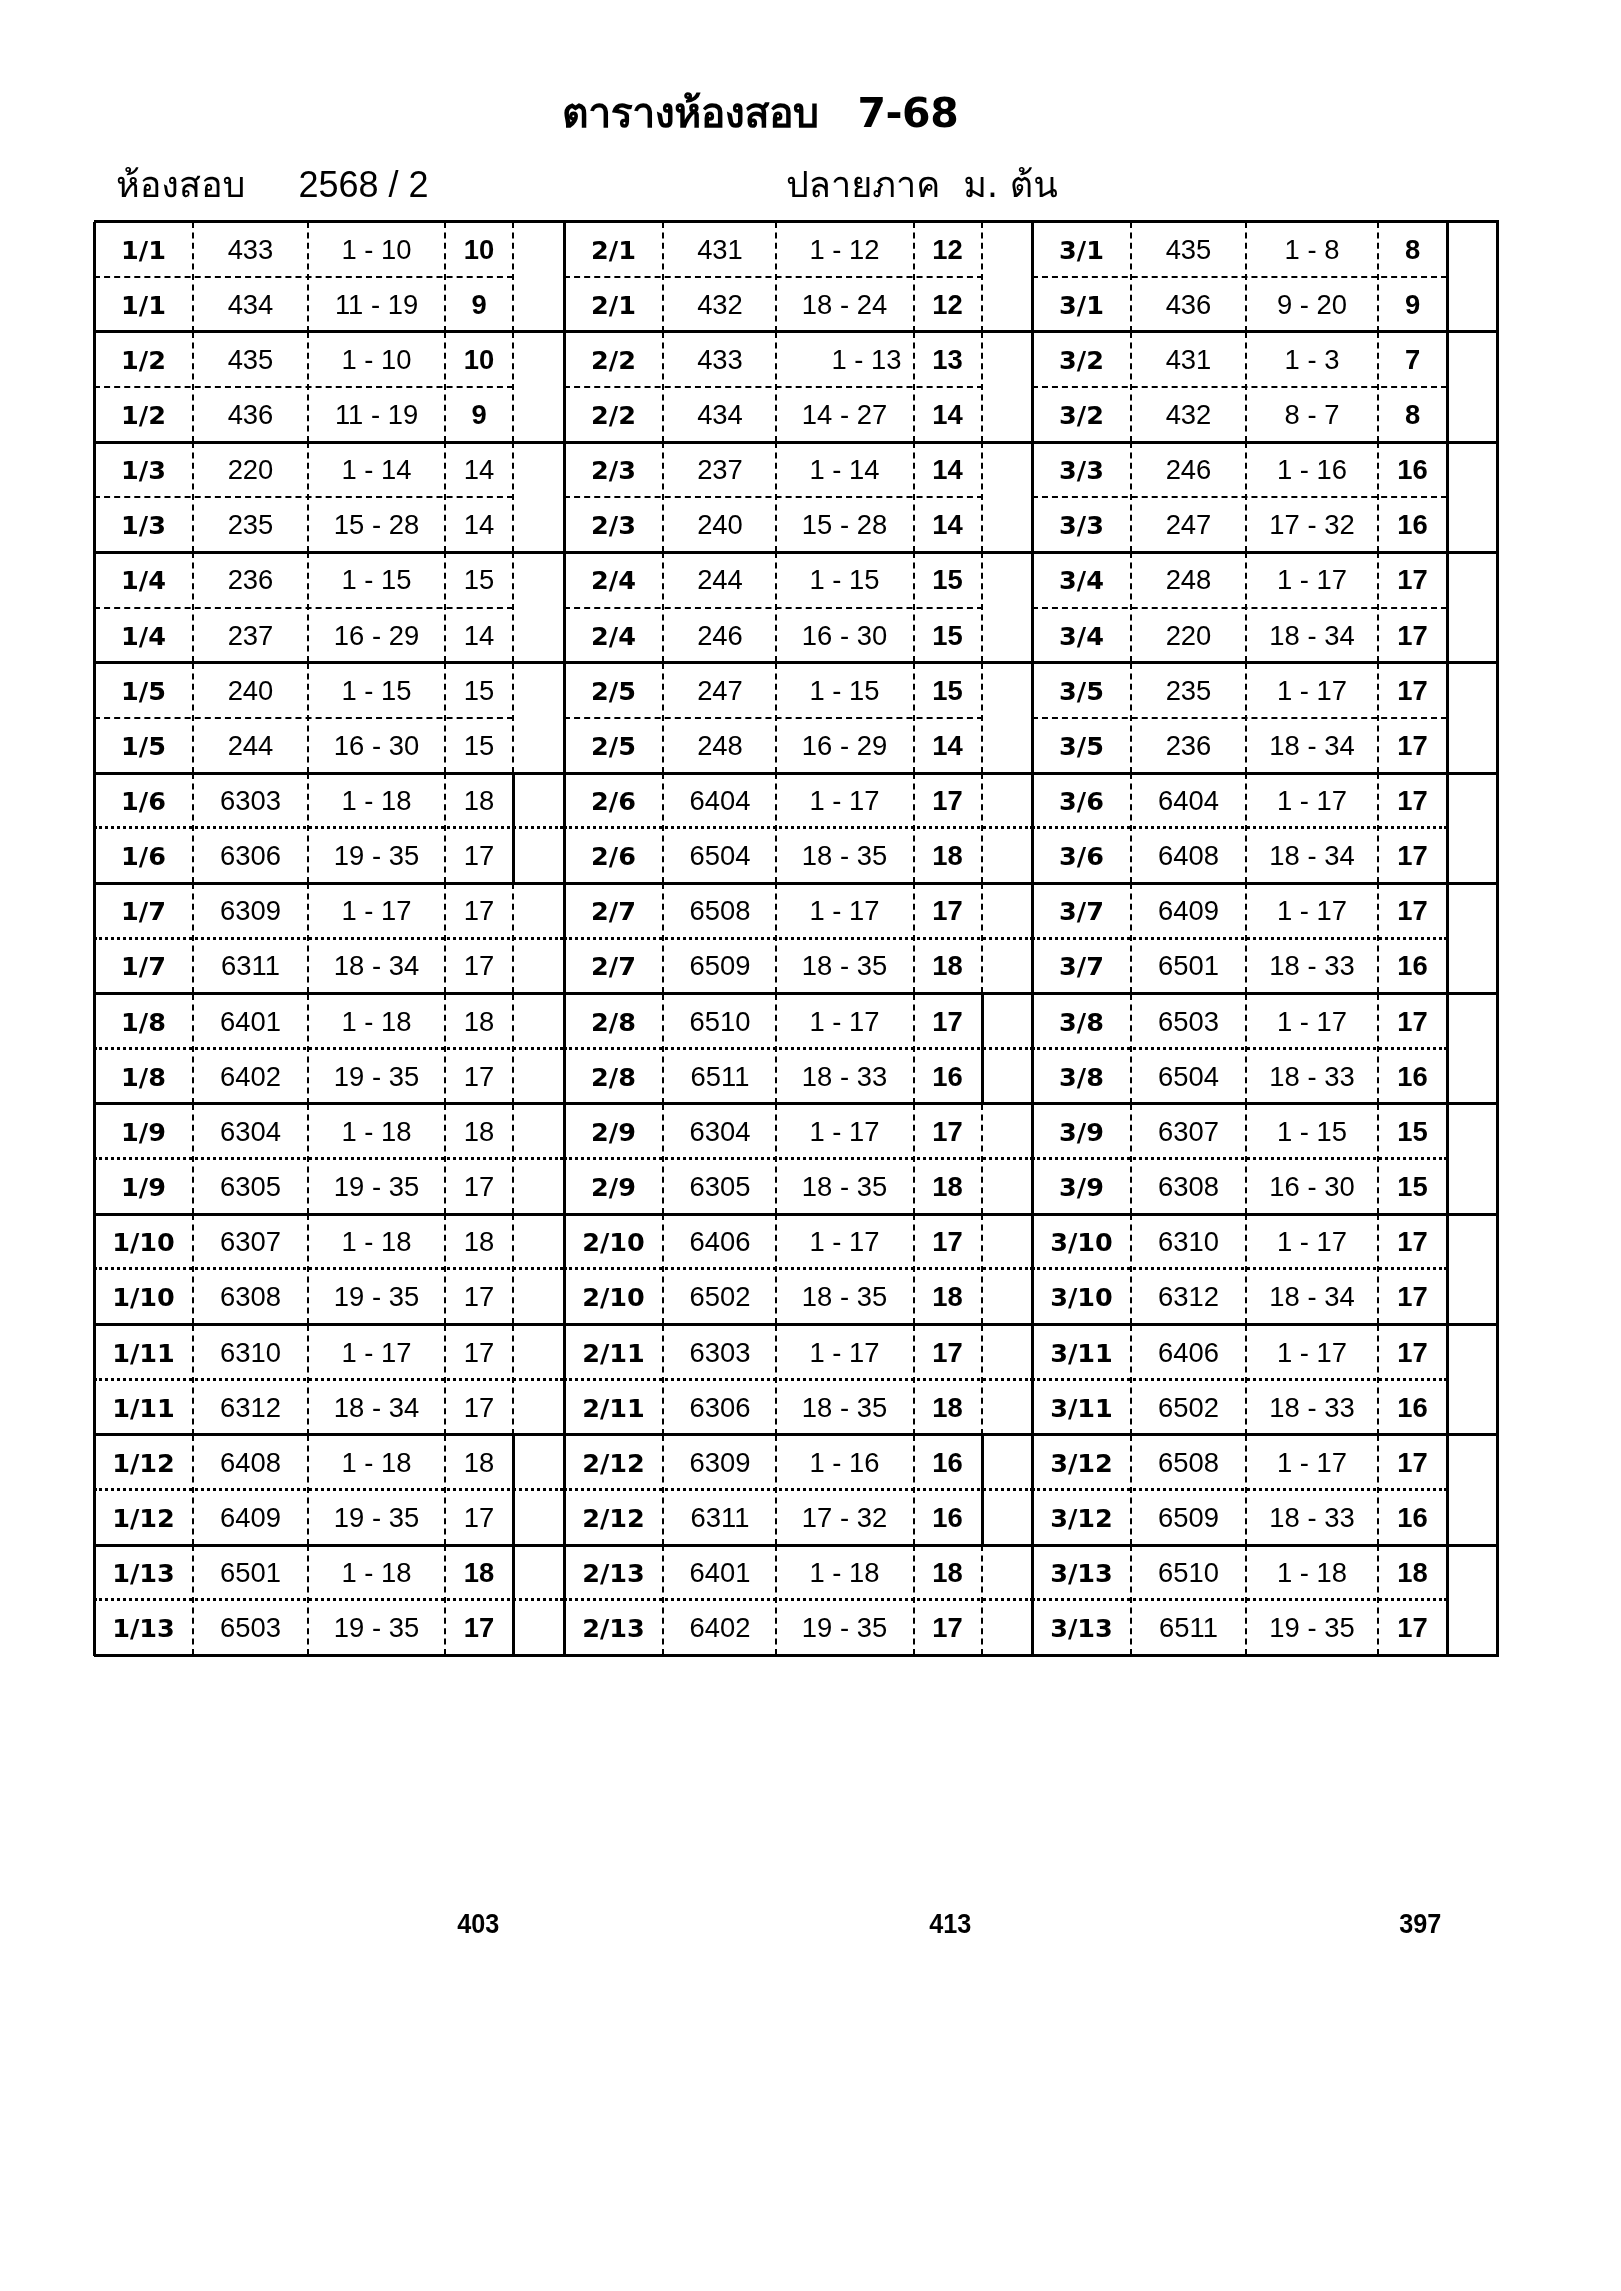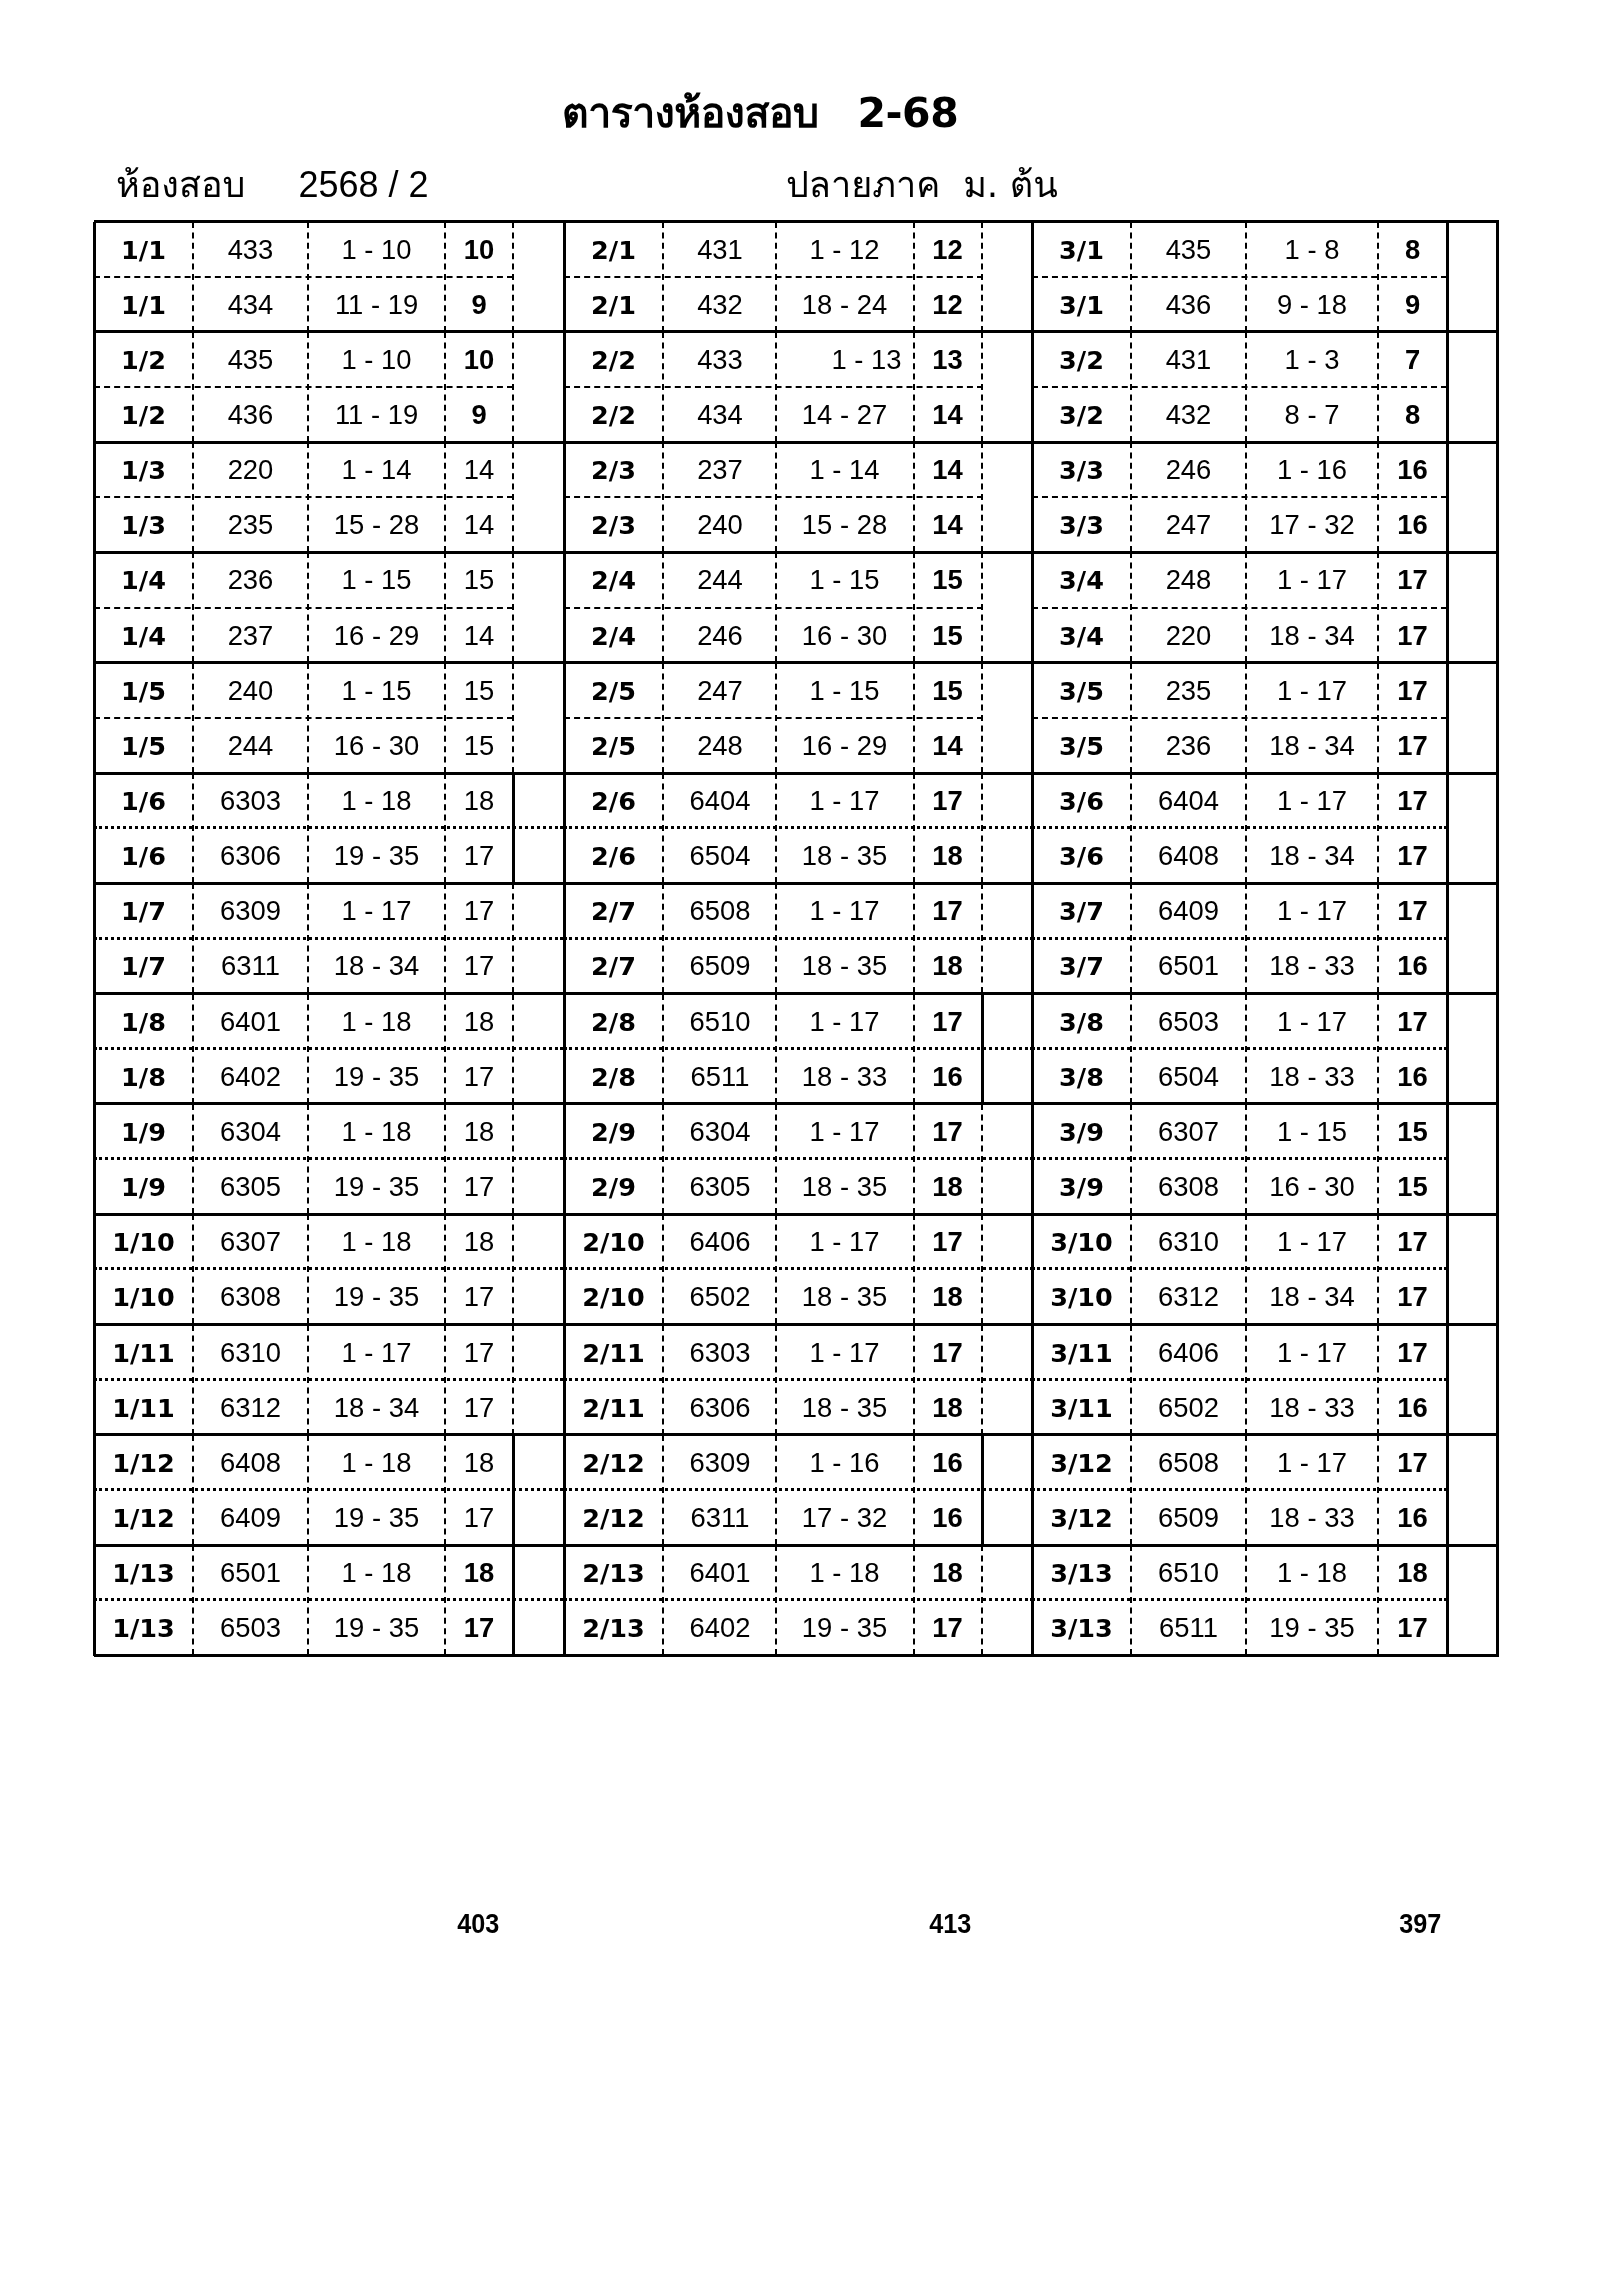--- a/index.html
+++ b/index.html
@@ -25,21 +25,21 @@
   .vsolid { position: absolute; width: 2.9px; background: #000; }
   .hdash { position: absolute; height: 0; border-top: 2.9px dashed #000; }
   .hdot { position: absolute; height: 0; border-top: 3.9px dotted #000; }
   .total { position: absolute; top: 1909px; font-family: "Liberation Sans", sans-serif;
            font-weight: bold; font-size: 28px; line-height: 29px; transform: scaleX(0.9); }
 </style>
 </head>
 <body>
 
 <div class="title">
-  <span>ตารางห้องสอบ</span><span class="t2">2-68</span>
+  <span>ตารางห้องสอบ</span><span class="t2">7-68</span>
 </div>
 <div class="sub sub-left">
   <span>ห้องสอบ</span><span class="num">2568 / 2</span>
 </div>
 <div class="sub sub-right" style="white-space:pre">ปลายภาค  ม. ต้น</div>
 
 <div class="grid" id="grid">
     <div class="cell bold room" style="left: 94px; top: 222px; width: 99px; height: 55px;">1/1</div>
     <div class="cell" style="left: 193px; top: 222px; width: 115px; height: 55px;">433</div>
     <div class="cell" style="left: 308px; top: 222px; width: 137px; height: 55px;">1 - 10</div>
@@ -407,21 +407,21 @@
     <div class="hdot" style="left: 564px; top: 1598px; width: 469px;"></div>
     <div class="line" style="left: 564px; top: 1654px; width: 470px; height: 2.9px;"></div>
     <div class="vsolid" style="left: 563px; top: 222px; height: 1434px;"></div>
     <div class="vsolid" style="left: 1031px; top: 222px; height: 1434px;"></div>
     <div class="cell bold room" style="left: 1032px; top: 222px; width: 99px; height: 55px;">3/1</div>
     <div class="cell" style="left: 1131px; top: 222px; width: 115px; height: 55px;">435</div>
     <div class="cell" style="left: 1246px; top: 222px; width: 132px; height: 55px;">1 - 8</div>
     <div class="cell bold" style="left: 1378px; top: 222px; width: 69px; height: 55px;">8</div>
     <div class="cell bold room" style="left: 1032px; top: 277px; width: 99px; height: 55px;">3/1</div>
     <div class="cell" style="left: 1131px; top: 277px; width: 115px; height: 55px;">436</div>
-    <div class="cell" style="left: 1246px; top: 277px; width: 132px; height: 55px;">9 - 18</div>
+    <div class="cell" style="left: 1246px; top: 277px; width: 132px; height: 55px;">9 - 20</div>
     <div class="cell bold" style="left: 1378px; top: 277px; width: 69px; height: 55px;">9</div>
     <div class="vdash" style="left: 1130px; top: 222px; height: 110px;"></div>
     <div class="vdash" style="left: 1245px; top: 222px; height: 110px;"></div>
     <div class="vdash" style="left: 1377px; top: 222px; height: 110px;"></div>
     <div class="vsolid" style="left: 1446px; top: 222px; height: 110px;"></div>
     <div class="hdash" style="left: 1032px; top: 276px; width: 415px;"></div>
     <div class="line" style="left: 1032px; top: 330px; width: 467px; height: 2.9px;"></div>
     <div class="cell bold room" style="left: 1032px; top: 332px; width: 99px; height: 55px;">3/2</div>
     <div class="cell" style="left: 1131px; top: 332px; width: 115px; height: 55px;">431</div>
     <div class="cell" style="left: 1246px; top: 332px; width: 132px; height: 55px;">1 - 3</div>

